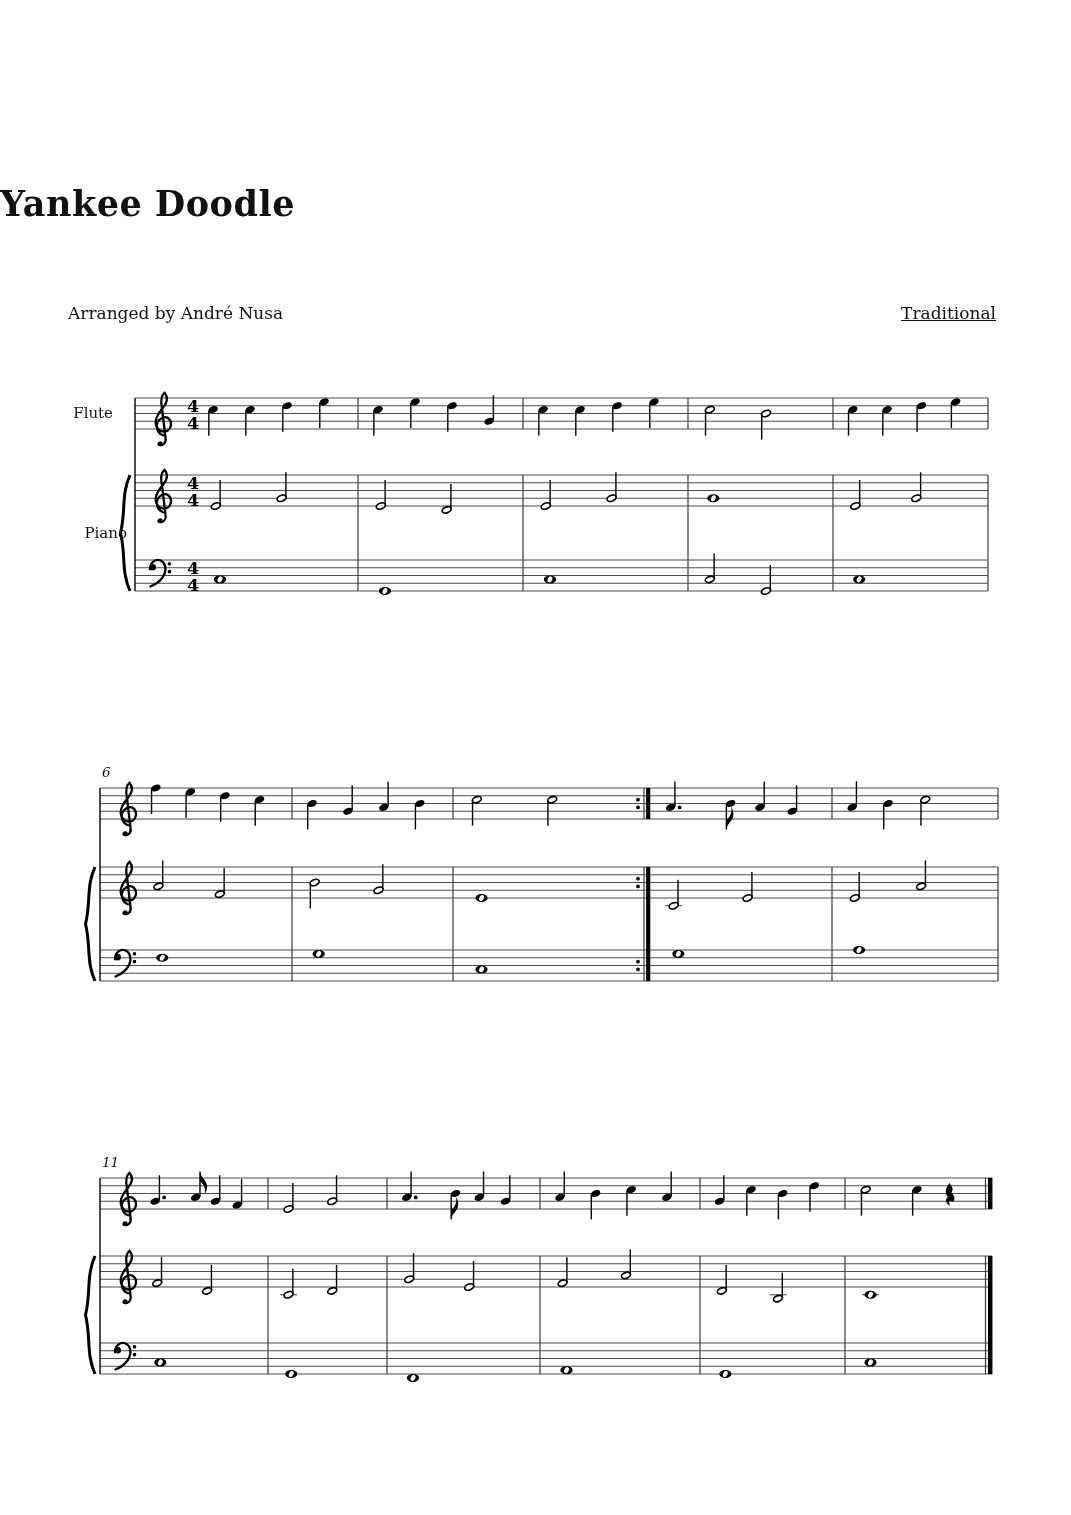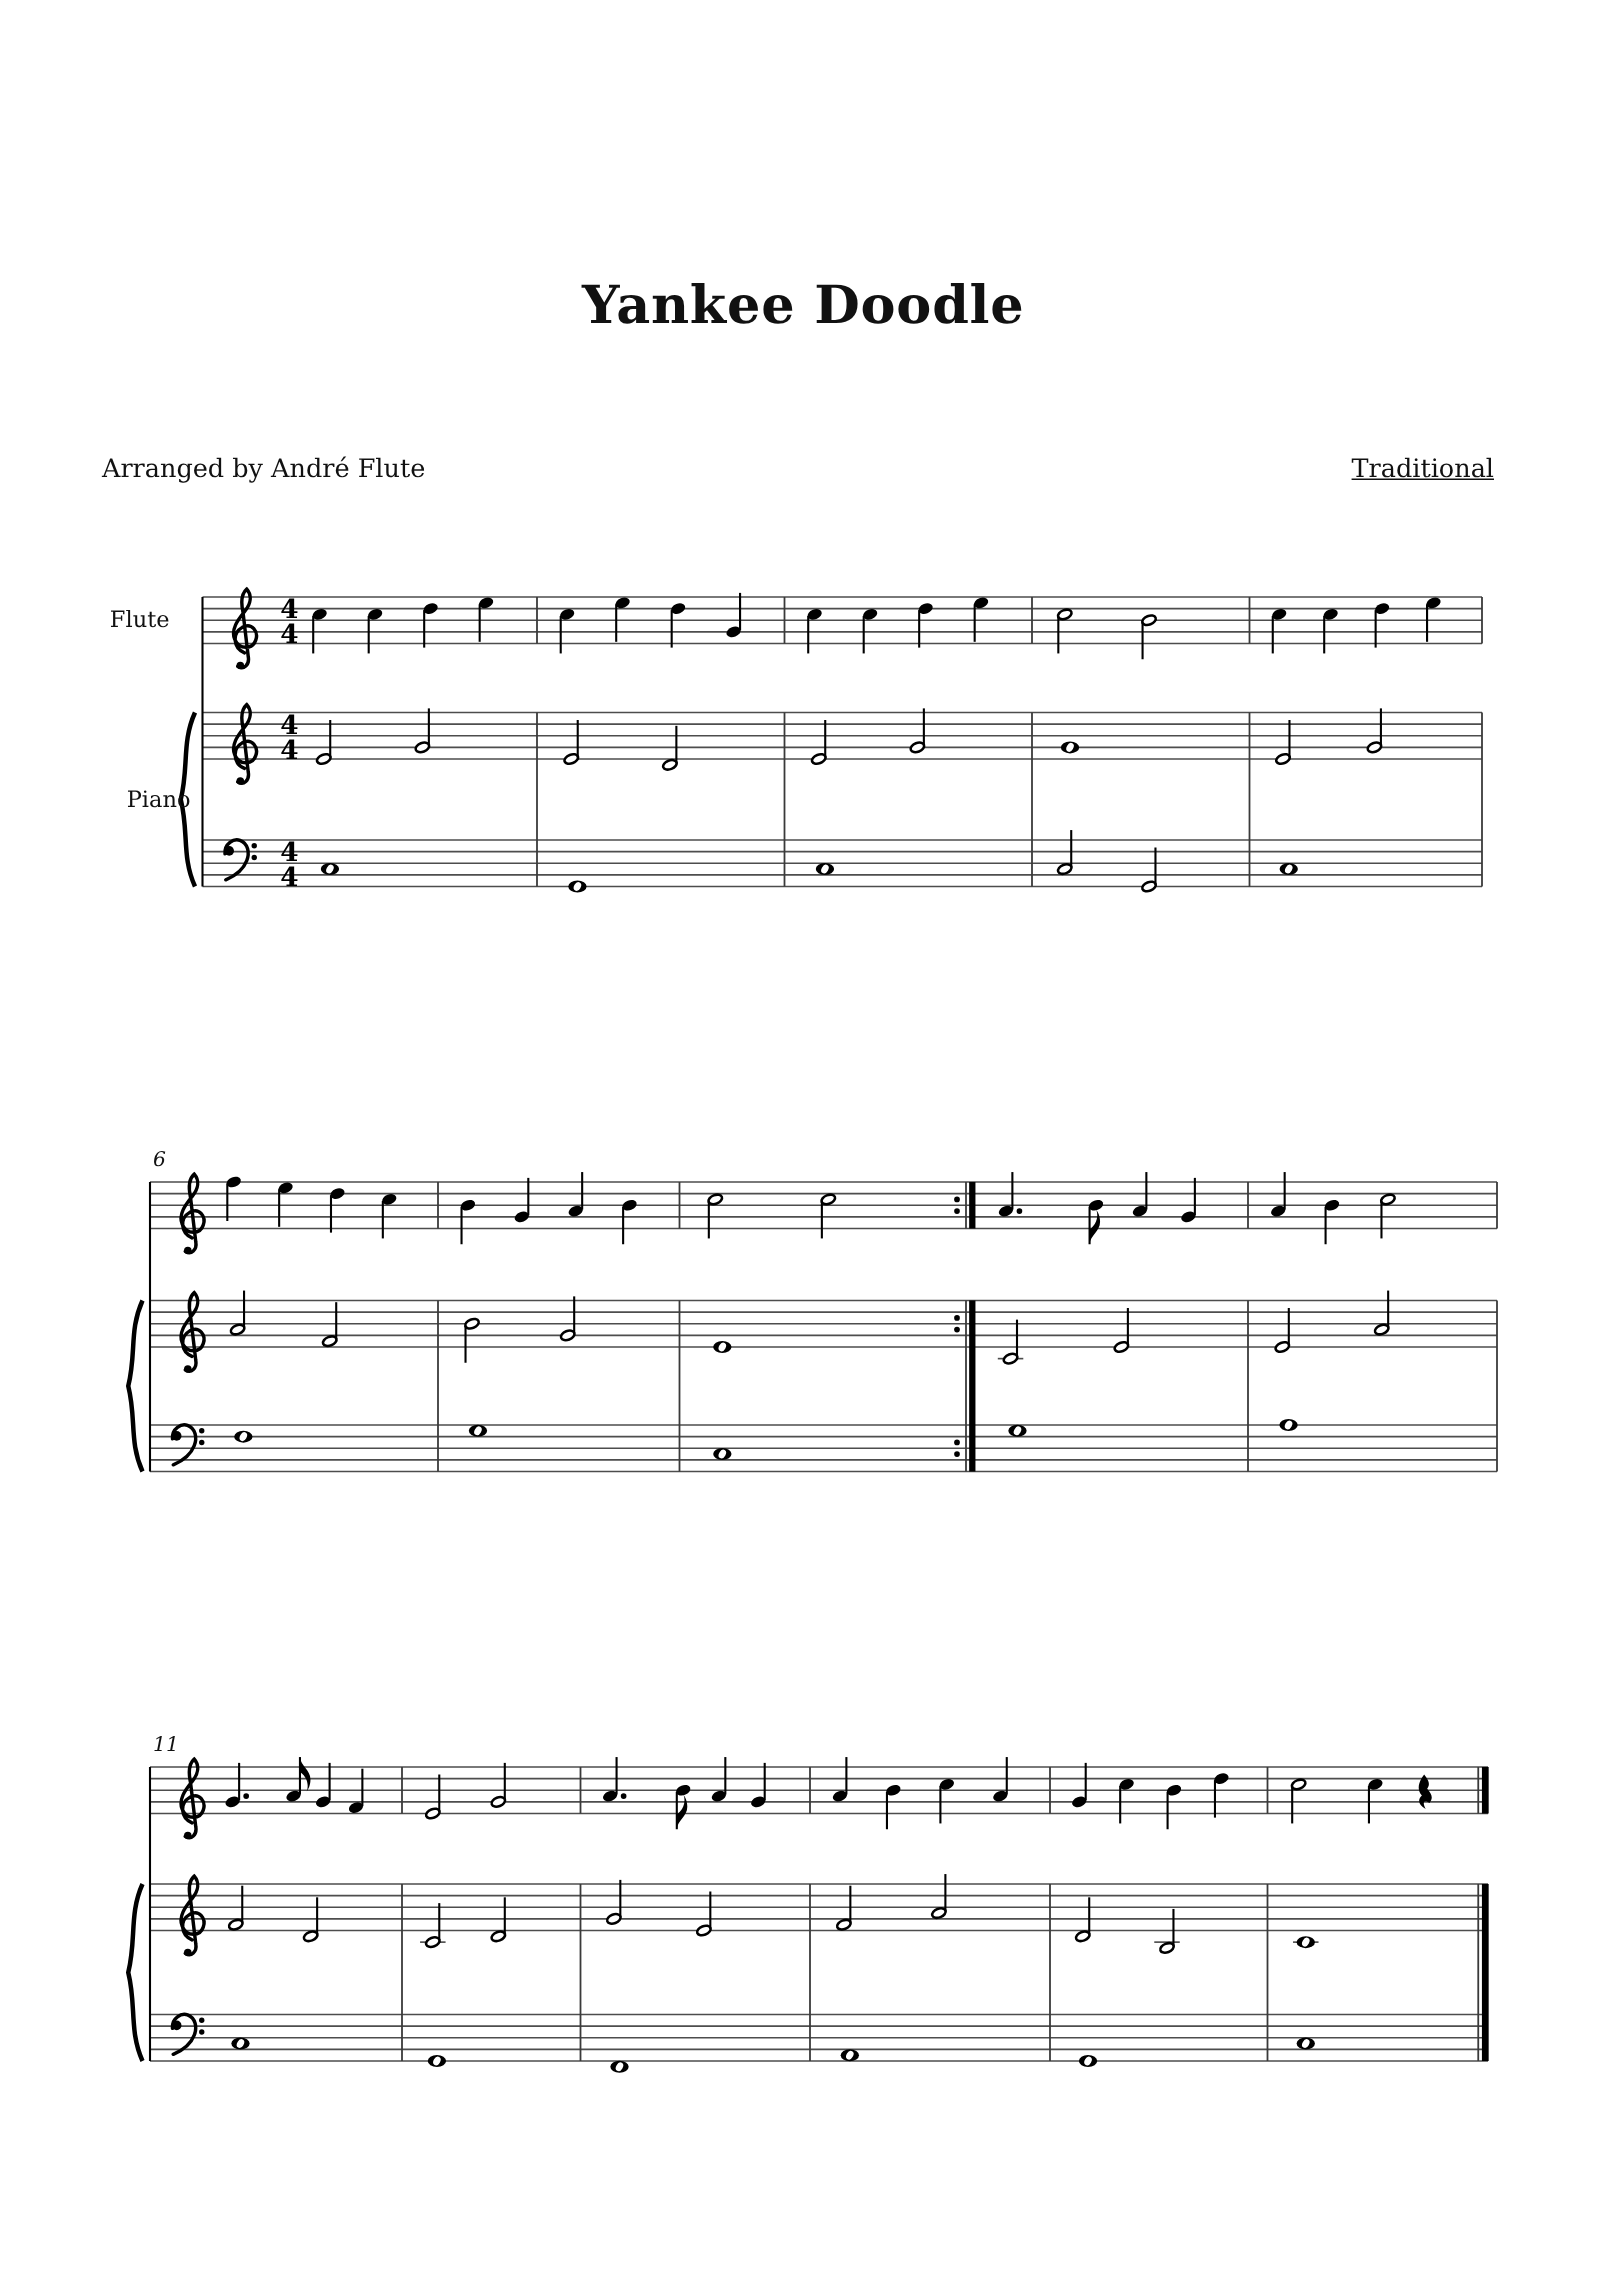--- a/index.html
+++ b/index.html
@@ -1,29 +1,29 @@
 <!DOCTYPE html>
 <html><head>
 <meta charset="utf-8">
 <style>
   html,body{margin:0;padding:0;background:#fff;}
   #page{position:relative;width:1071px;height:1515px;background:#ffffff;overflow:hidden;
         font-family:"DejaVu Serif","Liberation Serif",serif;color:#111;}
-  #title{position:absolute;top:183px;left:0;width:1071px;text-align:center;
+  #title{position:absolute;top:183px;left:0;width:1071px;
          font-size:35px;font-weight:bold;letter-spacing:.5px;}
   #credit-left{position:absolute;top:303px;left:68px;font-size:17px;}
   #credit-right{position:absolute;top:303px;right:75px;font-size:17px;text-decoration:underline;}
   svg{position:absolute;top:0;left:0;}
 </style>
 </head>
 <body>
 
 <div id="page">
   <div id="title">Yankee Doodle</div>
-  <div id="credit-left">Arranged by André Flute</div>
+  <div id="credit-left">Arranged by André Nusa</div>
   <div id="credit-right">Traditional</div>
   <svg id="score" width="1071" height="1515" viewBox="0 0 1071 1515">
       <g>
         <line x1="135" y1="398" x2="988" y2="398" stroke="#4d4d4d" stroke-width="1.1"></line>
         <line x1="135" y1="405.75" x2="988" y2="405.75" stroke="#4d4d4d" stroke-width="1.1"></line>
         <line x1="135" y1="413.5" x2="988" y2="413.5" stroke="#4d4d4d" stroke-width="1.1"></line>
         <line x1="135" y1="421.25" x2="988" y2="421.25" stroke="#4d4d4d" stroke-width="1.1"></line>
         <line x1="135" y1="429" x2="988" y2="429" stroke="#4d4d4d" stroke-width="1.1"></line>
         <line x1="135" y1="475" x2="988" y2="475" stroke="#4d4d4d" stroke-width="1.1"></line>
         <line x1="135" y1="482.75" x2="988" y2="482.75" stroke="#4d4d4d" stroke-width="1.1"></line>

